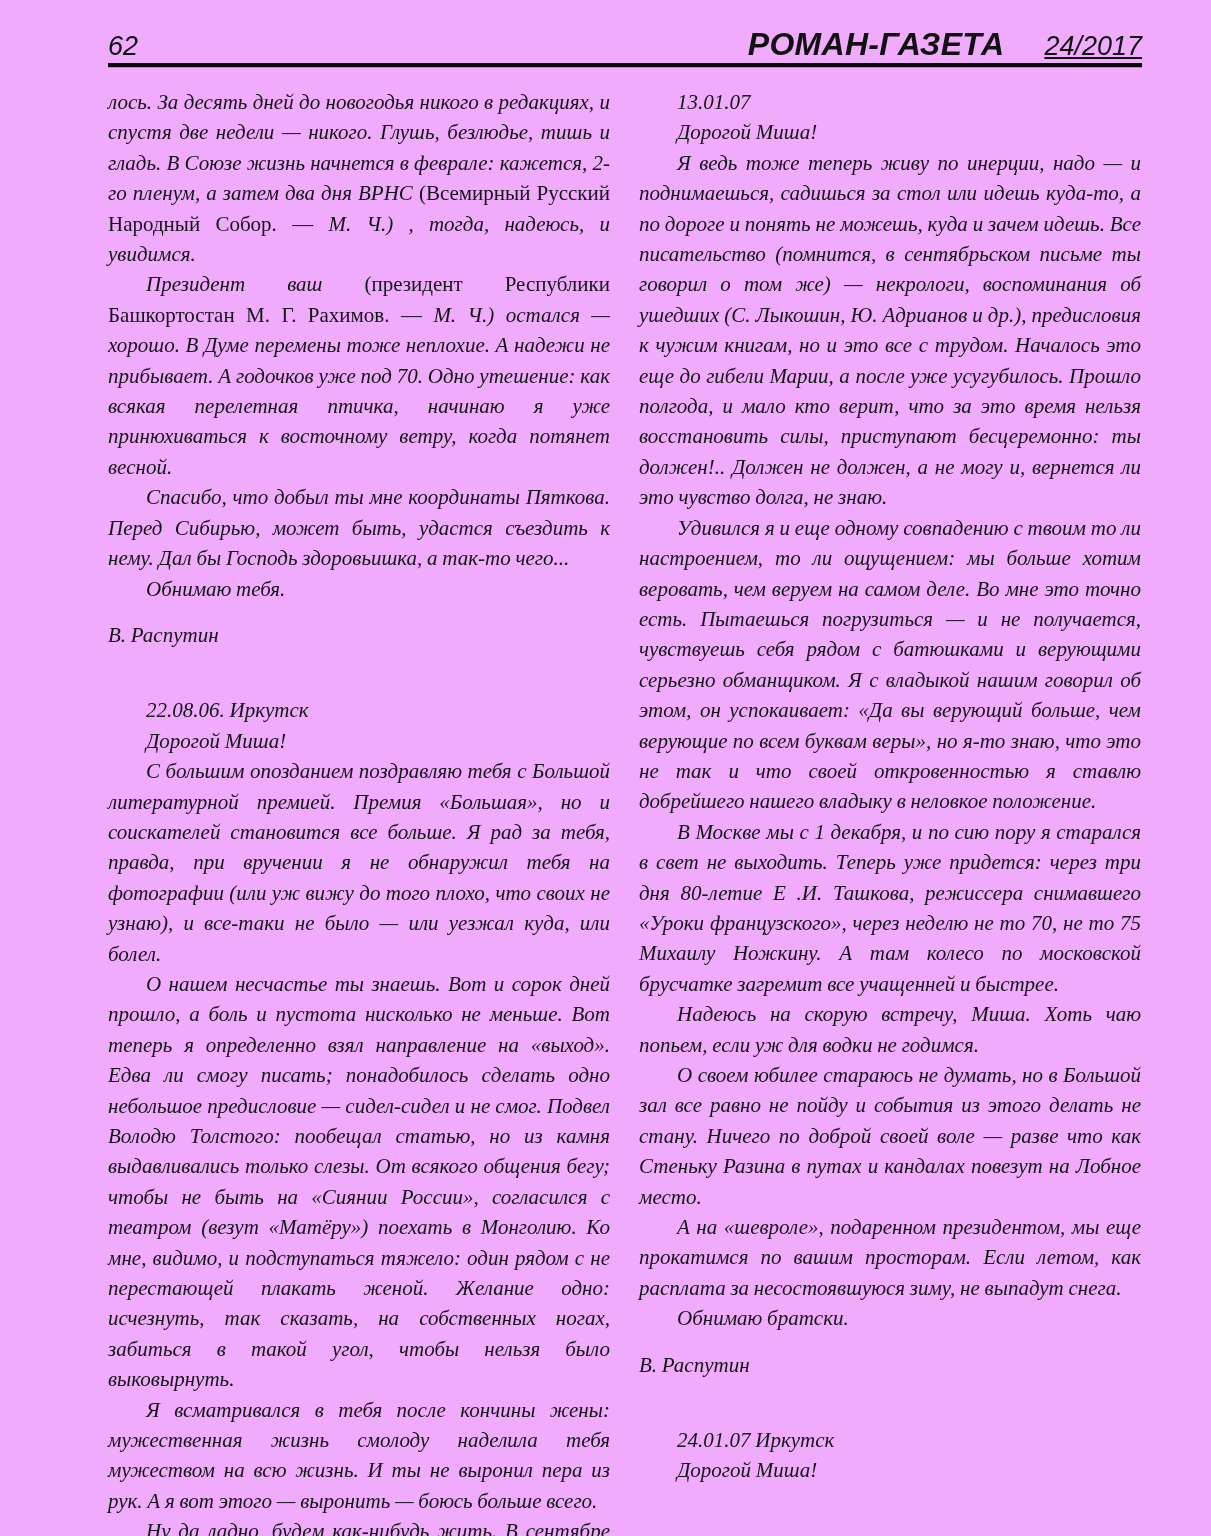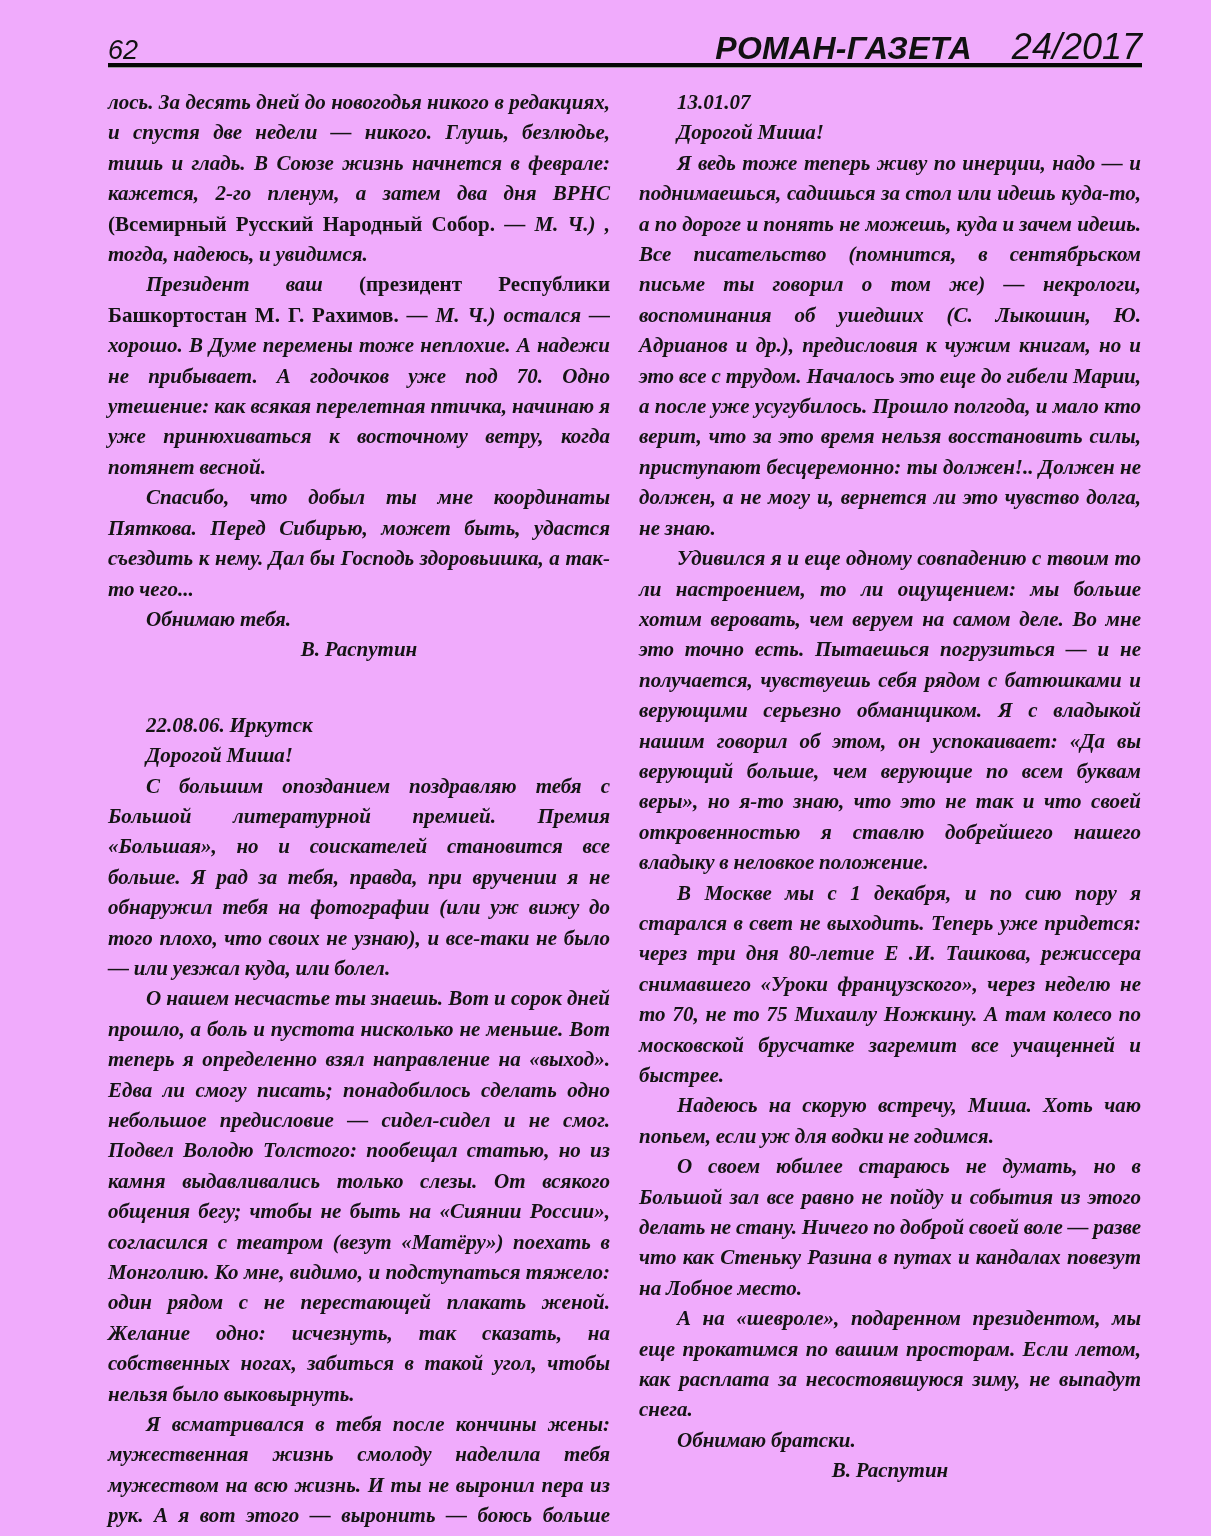--- a/index.html
+++ b/index.html
@@ -31,23 +31,24 @@
     font-size: 27px;
     font-weight: 400;
   }
   .magazine-title {
     margin-left: auto;
     font-size: 32px;
     font-weight: 700;
     letter-spacing: 0.3px;
   }
   .issue-number {
-    font-size: 36px;
+    font-size: 27px;
     font-weight: 400;
     margin-left: 40px;
+    text-decoration: underline;
   }
   .header-rule {
     height: 0;
     border-top: 4px solid #070707;
     border-bottom: 1px solid #9a9a9a;
     margin-top: 3px;
   }
   
   .columns {
     display: flex;
@@ -61,25 +62,24 @@
     font-size: 21px;
     line-height: 30.4px;
     text-align: justify;
     color: #141414;
     hyphens: auto;
     -webkit-hyphens: auto;
     word-spacing: -0.5px;
   }
   .col p {
     margin: 0;
-    font-weight: bold;
   }
   p.para     { text-indent: 38px; }
   p.cont     { text-indent: 0; }
-  p.sig      { text-align: center; text-indent: 0; }
+  p.sig      { text-align: left; text-indent: 0; margin-top: 16px; }
   .gap       { height: 45px; }
   .roman     { font-style: normal; }
   .ital      { font-style: italic; }
 </style>
 </head>
 <body>
 
 <div class="page">
 
   <div class="header">

